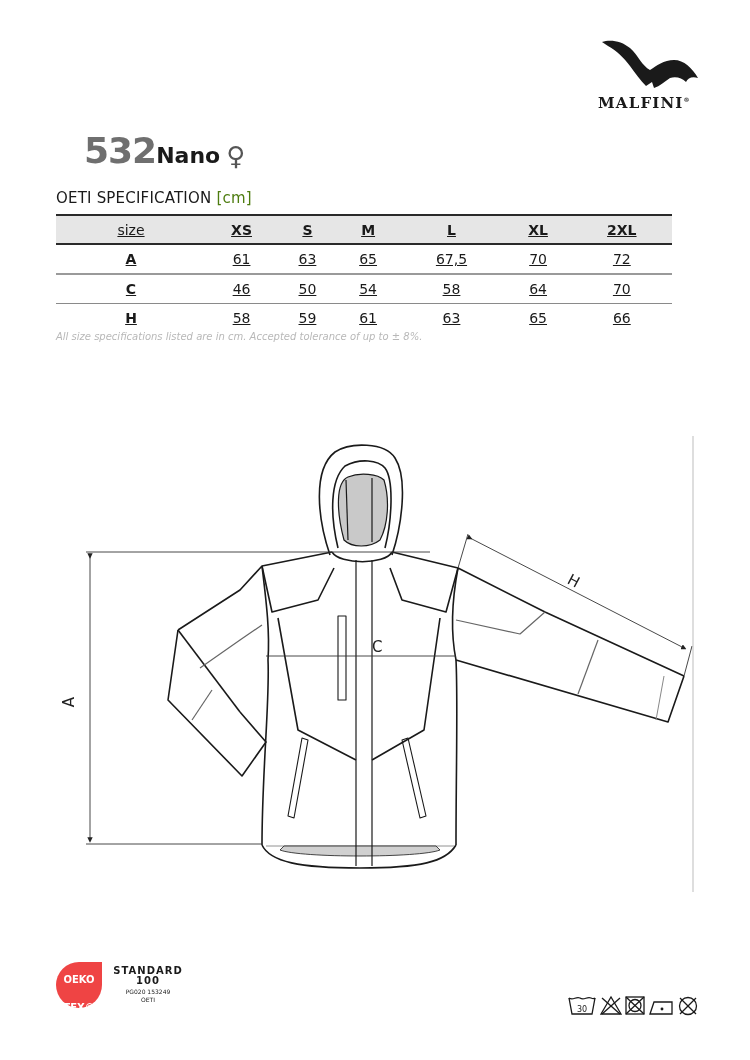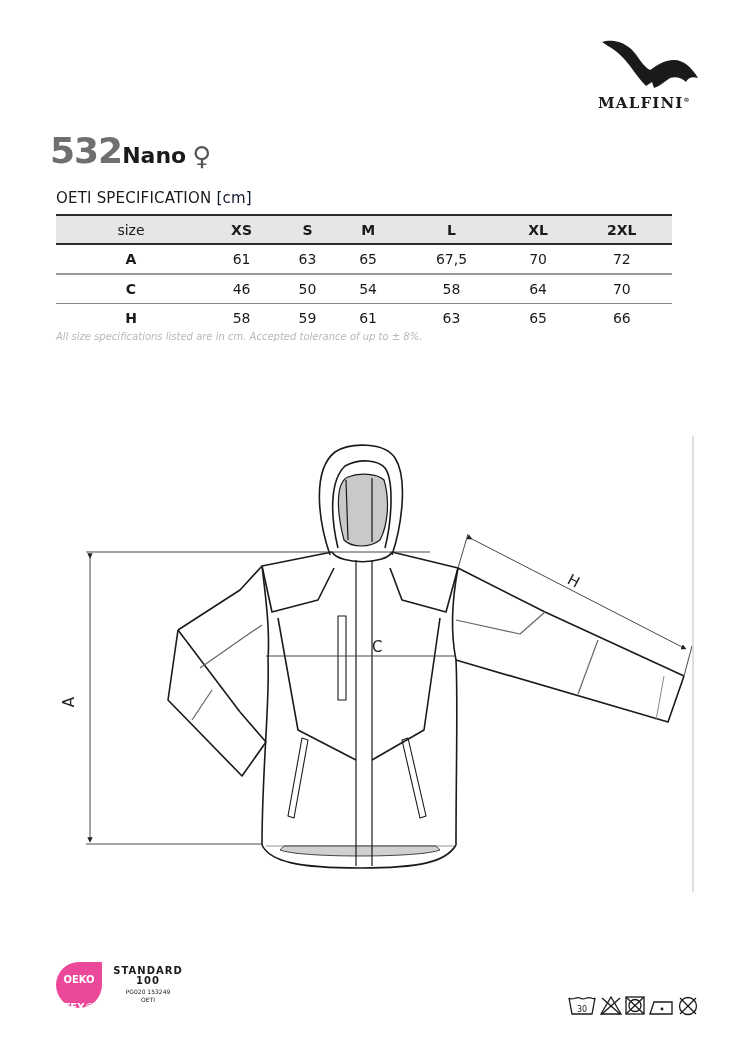--- a/index.html
+++ b/index.html
@@ -7,49 +7,49 @@
   .abs { position: absolute; }
 
   
   .logo { left: 592px; top: 36px; width: 140px; height: 84px; }
   .logo svg { display: block; }
   .logo-text { position: absolute; left: 6px; top: 58px; font-family: "DejaVu Serif", serif; font-size: 15px; letter-spacing: 1.2px; font-weight: bold; color: #1a1a1a; }
   .logo-text .reg { font-size: 6px; vertical-align: super; letter-spacing: 0; }
 
   
   .title { left: 50px; top: 130px; display: flex; align-items: baseline; }
-  .model-no { font-family: "DejaVu Sans", sans-serif; font-weight: bold; font-size: 36px; color: #6f6f6f; letter-spacing: -1px; }
+  .model-no { font-family: "DejaVu Sans", sans-serif; font-weight: bold; font-size: 36px; color: #6f6f6f; letter-spacing: -1px; margin-left: 34px; }
   .model-name { font-family: "DejaVu Sans", sans-serif; font-weight: bold; font-size: 22px; color: #1a1a1a; }
   .gender { font-size: 26px; color: #555; margin-left: 6px; position: relative; top: 2px; font-weight: normal; }
 
   
   .spec-head { left: 56px; top: 189px; font-size: 15px; color: #1a1a1a; letter-spacing: 0.2px; }
-  .spec-head .unit { color: #0f172a; }
+  .spec-head .unit { color: #4d7c0f; }
 
   
   .size-table { left: 56px; top: 214px; width: 616px; border-collapse: collapse; font-size: 14px; }
-  .size-table th, .size-table td { text-align: center; height: 28px; padding: 0; }
+  .size-table th, .size-table td { text-align: center; height: 28px; padding: 0; text-decoration: underline; }
   .size-table thead tr { background: #e6e6e6; }
   .size-table thead th { border-top: 2px solid #2a2a2a; border-bottom: 2px solid #2a2a2a; font-weight: bold; height: 27px; }
   .size-table thead th.lbl { font-weight: normal; }
   .size-table tbody tr td { border-bottom: 1px solid #8a8a8a; }
   .size-table tbody tr:first-child td { border-bottom: 2px solid #9a9a9a; }
   .size-table tbody tr:last-child td { border-bottom: none; }
   .size-table td.lbl { font-weight: bold; }
   .size-table col.c0 { width: 150px; }
 
   .note { left: 56px; top: 331px; font-size: 10px; font-style: italic; color: #b8b8b8; }
 
   
   .diagram { left: 0; top: 420px; width: 750px; height: 480px; }
   .dim-label { position: absolute; font-size: 15px; color: #222; }
 
   
   .oeko { left: 56px; top: 962px; width: 130px; height: 60px; }
-  .oeko-drop { position: absolute; left: 0; top: 0; width: 46px; height: 46px; background: #ec4899; border-radius: 50% 0 50% 50%; }
+  .oeko-drop { position: absolute; left: 0; top: 0; width: 46px; height: 46px; background: #ef4444; border-radius: 50% 0 50% 50%; }
   .oeko-drop span { position: absolute; left: 0; width: 46px; text-align: center; color: #fff; font-weight: bold; font-size: 10px; line-height: 11px; }
   .oeko-txt { position: absolute; left: 56px; top: 4px; width: 72px; text-align: center; }
   .oeko-std { font-size: 10px; font-weight: bold; letter-spacing: 1px; line-height: 10px; }
   .oeko-small { font-size: 6px; line-height: 8px; margin-top: 2px; }
   .care { left: 568px; top: 994px; }
   .care svg { display: block; }
 </style>
 </head>
 <body>
 

